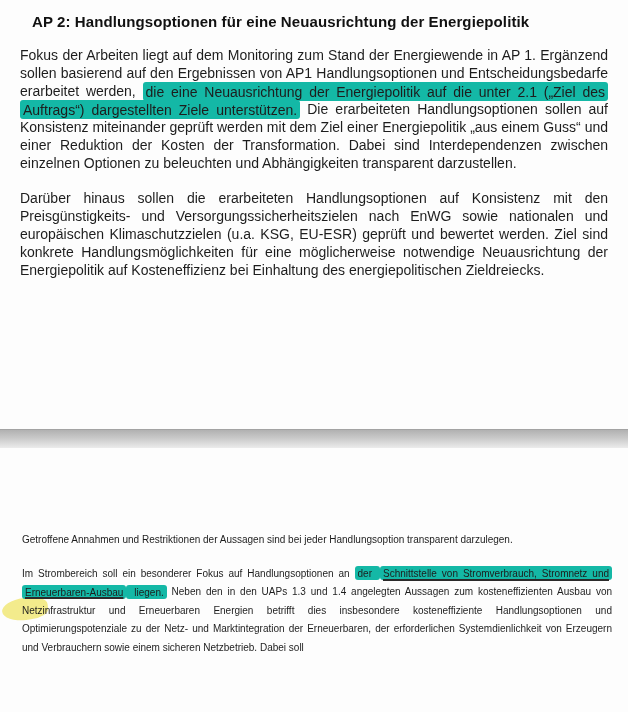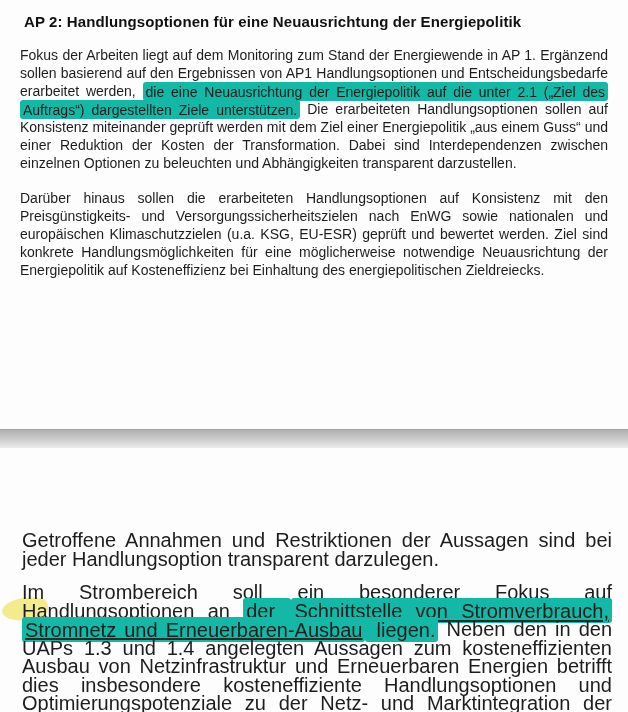--- a/index.html
+++ b/index.html
@@ -25,21 +25,21 @@
   }
   .page-1 {
     height: 429px;
     padding: 13px 20px 0 20px;
     overflow: hidden;
   }
   .doc-heading {
     font-size: 15px;
     font-weight: bold;
     color: #111111;
-    margin: 0 0 15px 4px;
+    margin: 0 0 15px 12px;
     line-height: 18px;
     letter-spacing: 0.1px;
   }
   .para {
     font-size: 14px;
     line-height: 18px;
     text-align: justify;
     margin: 0 0 17px 0;
     hyphens: none;
     -webkit-hyphens: none;
@@ -64,21 +64,21 @@
     border-top: 1px solid #a3a3a3;
     background: linear-gradient(180deg, #b1b1b1 0%, #c9c9c9 45%, #ececec 100%);
   }
   .page-2 {
     height: 265px;
     padding: 83px 16px 0 22px;
     position: relative;
     overflow: hidden;
   }
   .page-2 .para {
-    font-size: 20px;
+    font-size: 10px;
     line-height: 18.5px;
     margin-bottom: 15px;
     position: relative;
     z-index: 1;
   }
   .marker-swoosh {
     position: absolute;
     left: 2px;
     top: 150px;
     width: 46px;

